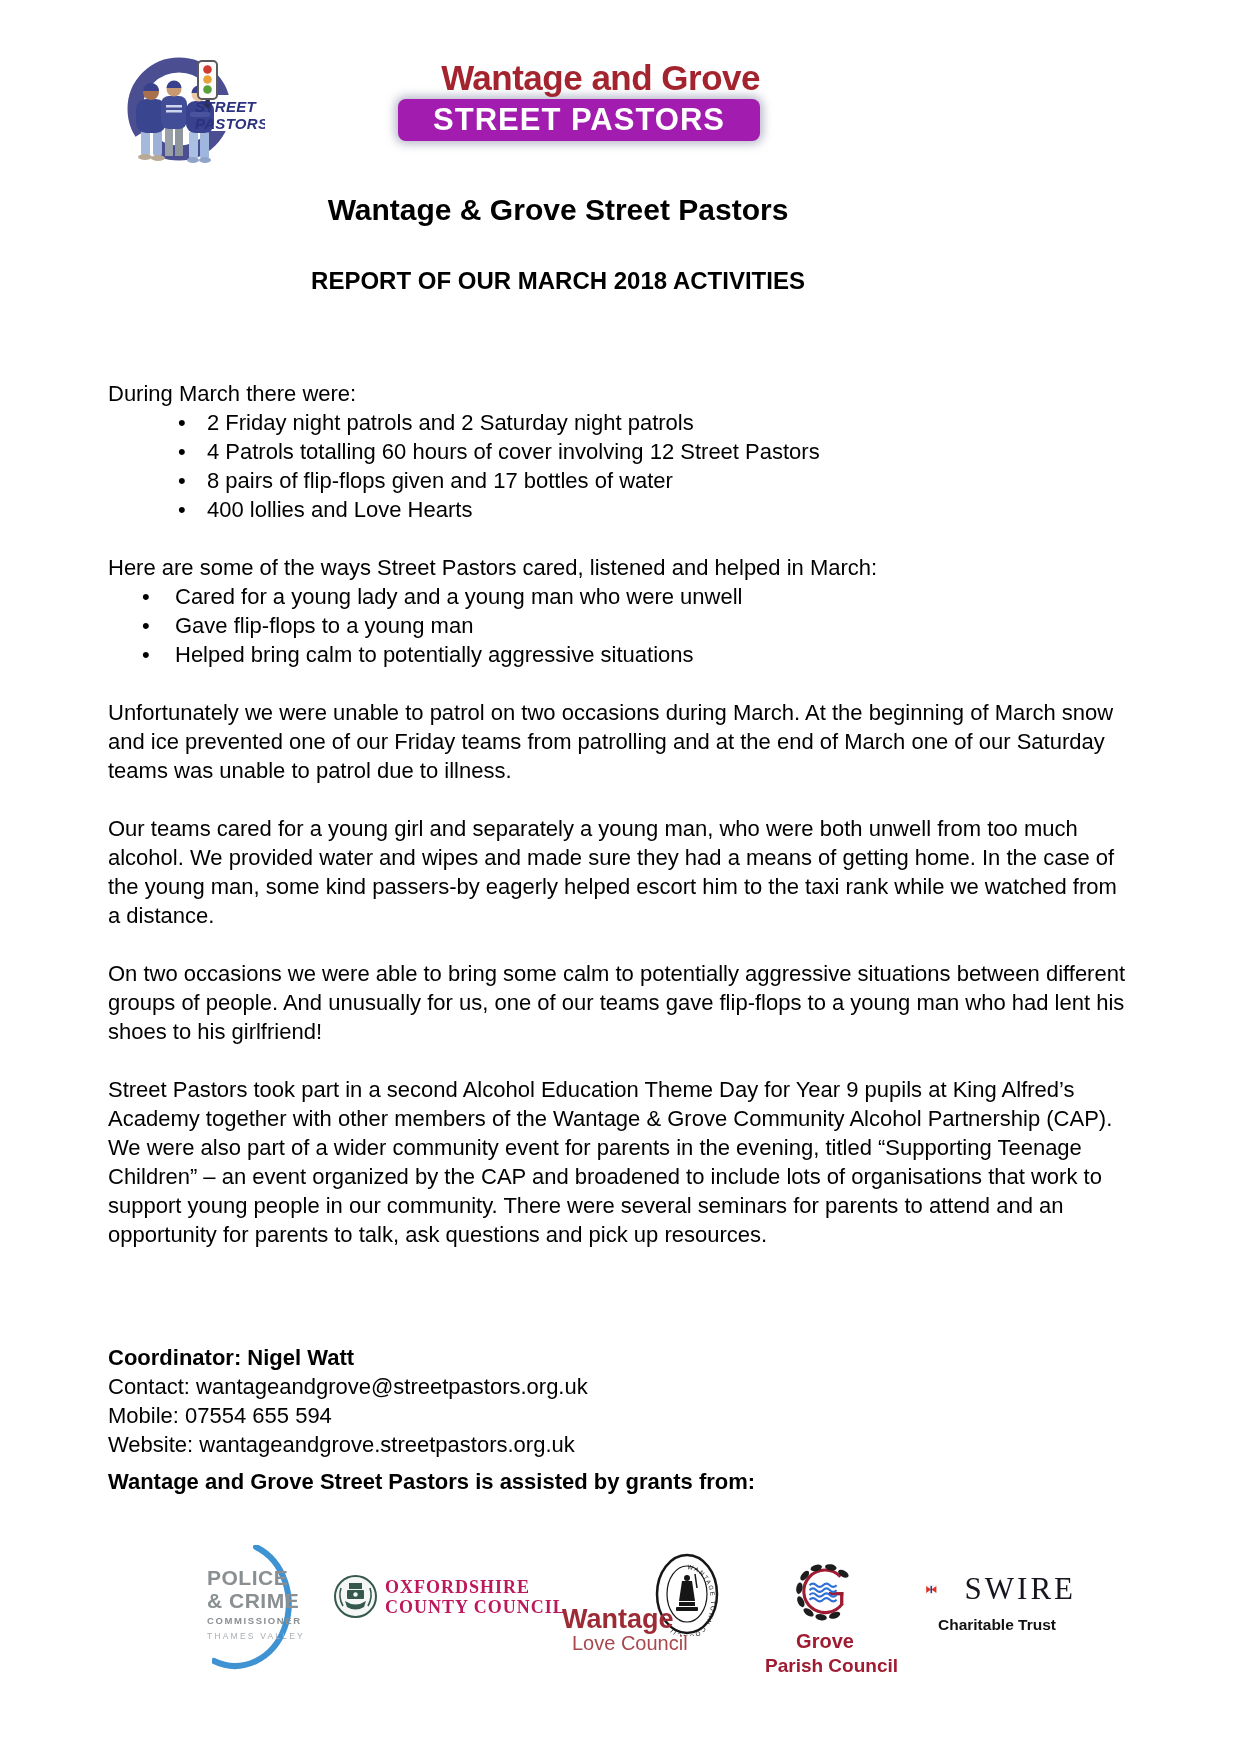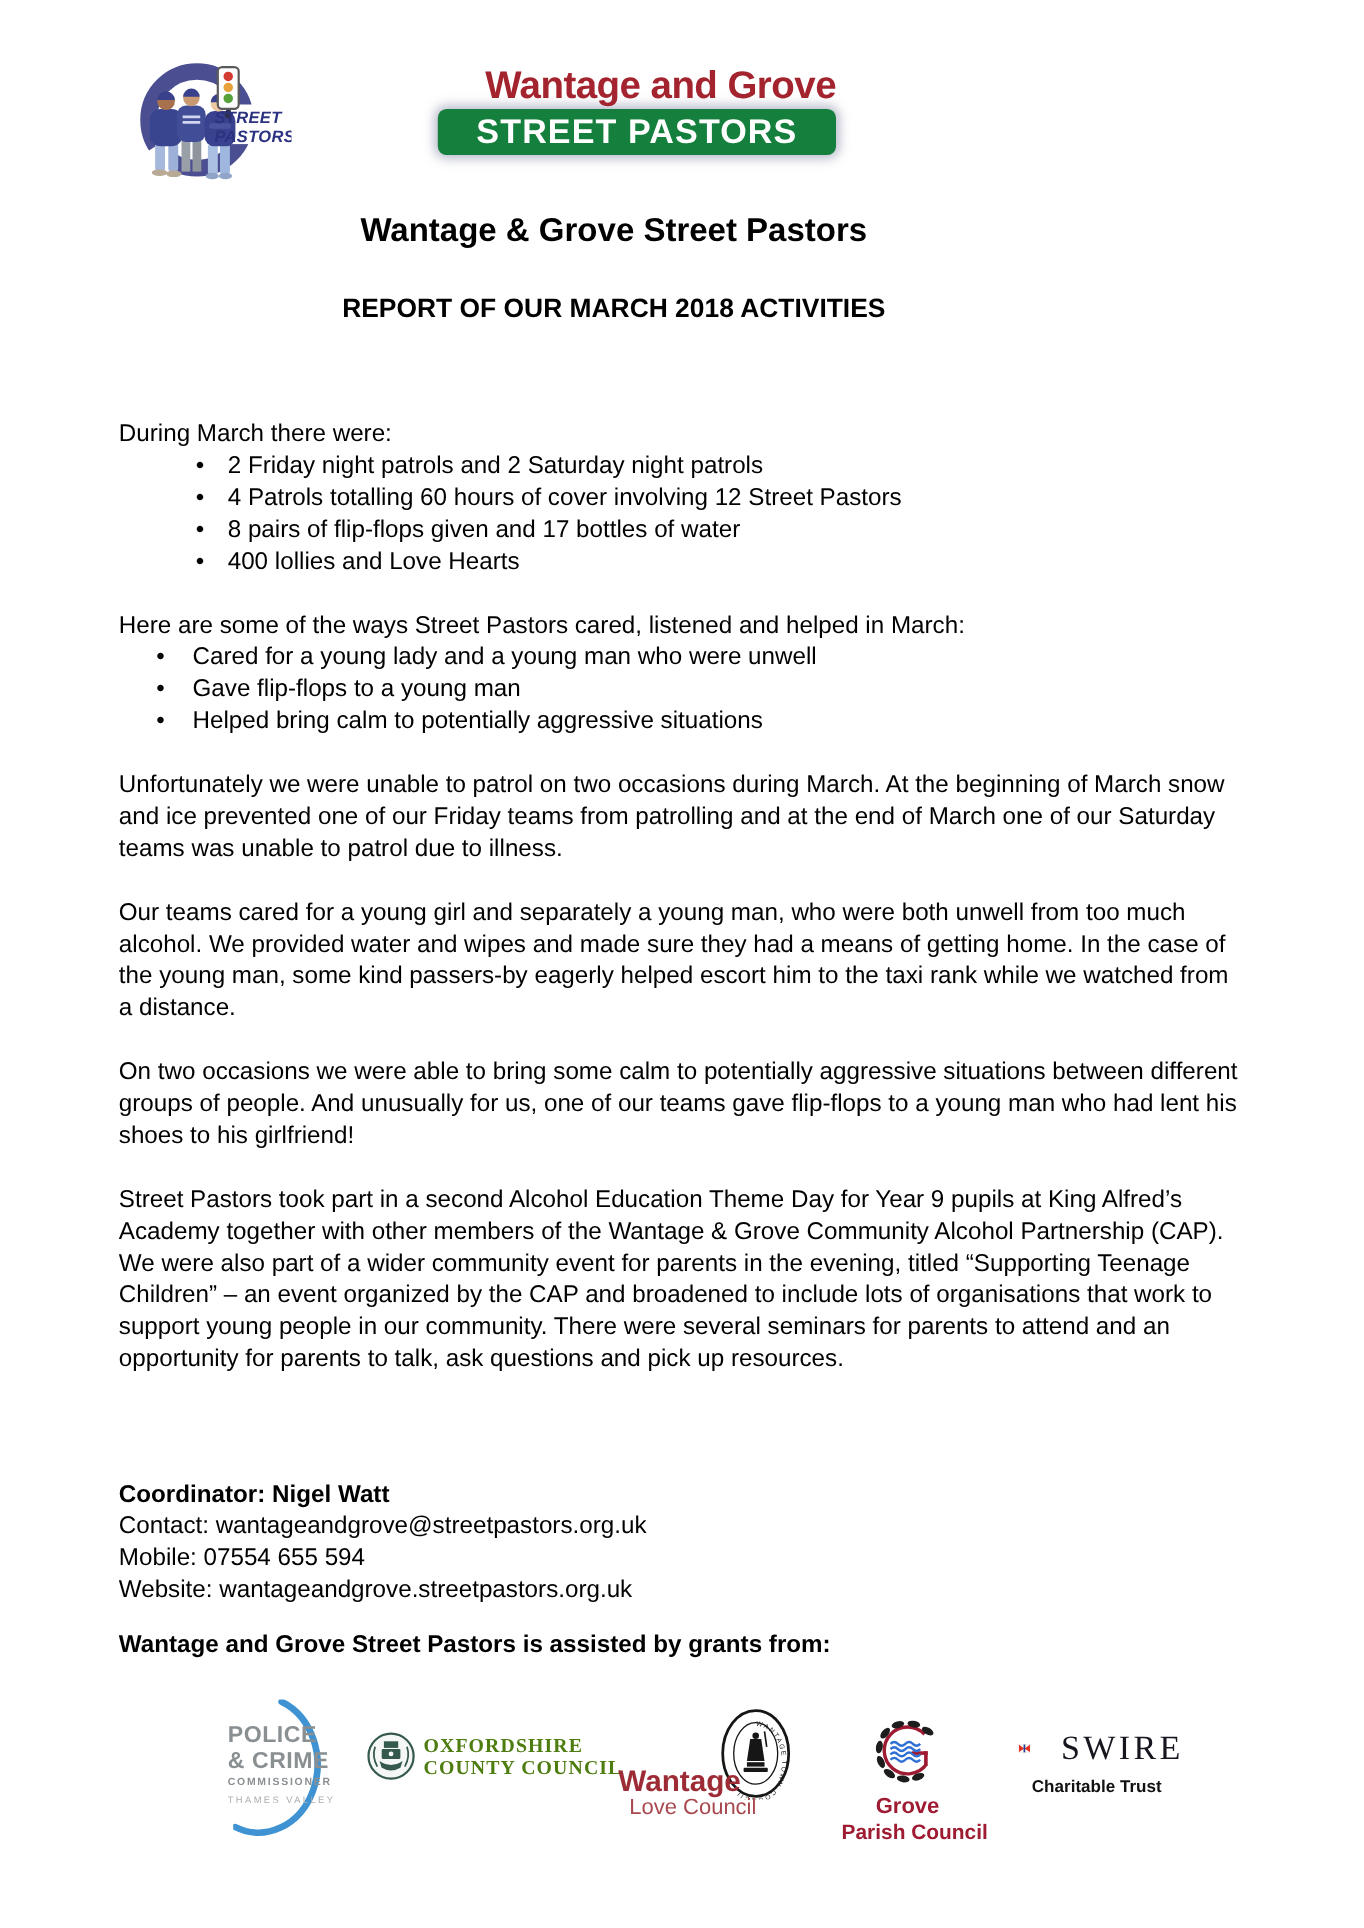--- a/index.html
+++ b/index.html
@@ -3,21 +3,21 @@
 <meta charset="utf-8">
 <style>
   html,body{margin:0;padding:0;background:#e8e8e8;}
   .page{position:relative;width:1240px;height:1753px;margin:0 auto;background:#ffffff;
         font-family:"Liberation Sans",sans-serif;color:#000;overflow:hidden;}
 
   
   .sp-logo{position:absolute;left:103px;top:57px;width:162px;height:112px;}
   .banner{position:absolute;left:398px;top:58px;width:362px;text-align:center;}
   .banner-line1{font-size:35px;font-weight:bold;color:#a3242e;letter-spacing:-0.5px;line-height:40px;text-align:right;}
-  .banner-box{margin-top:1px;height:42px;line-height:42px;background:#15803d;border-radius:8px;
+  .banner-box{margin-top:1px;height:42px;line-height:42px;background:#a21caf;border-radius:8px;
               box-shadow:0 0 10px 3px rgba(123,128,160,.55);color:#fff;font-size:31px;
               font-weight:bold;letter-spacing:1px;}
 
   
   .headings{position:absolute;left:108px;top:193px;width:900px;text-align:center;}
   .doc-title{font-size:30px;font-weight:bold;margin:0;}
   .doc-subtitle{font-size:24px;font-weight:bold;margin:40px 0 0 0;}
 
   
   .content{position:absolute;left:108px;top:379px;width:1020px;font-size:22px;line-height:29px;}
@@ -25,34 +25,34 @@
   .mt{margin-top:29px;}
   ul.bullets{list-style:none;margin:0;padding:0;}
   ul.bullets li{position:relative;}
   ul.l1 li{padding-left:99px;}
   ul.l1 li::before{content:"\2022";position:absolute;left:70px;}
   ul.l2 li{padding-left:67px;}
   ul.l2 li::before{content:"\2022";position:absolute;left:34px;}
   p.para{margin:29px 0 0 0;}
   .contact{margin-top:94px;}
   .contact .bold{font-weight:bold;}
-  .grants-heading{margin-top:21px;font-weight:bold;}
+  .grants-heading{margin-top:8px;font-weight:bold;}
 
   
   .logos{position:absolute;left:0;top:1540px;width:1240px;height:170px;}
 
   .logo-pcc{position:absolute;left:196px;top:9px;width:134px;height:130px;}
   .pcc-arc{position:absolute;left:16px;top:-4px;}
   .pcc-text{position:absolute;left:11px;top:17px;color:#8a8f92;}
   .pcc1,.pcc2{font-size:21px;font-weight:bold;letter-spacing:.5px;line-height:23px;}
   .pcc3{font-size:9.5px;font-weight:bold;letter-spacing:1.6px;margin-top:3px;}
   .pcc4{font-size:8.5px;color:#a9aeb1;letter-spacing:2.2px;margin-top:5px;}
 
   .logo-ox{position:absolute;left:333px;top:34px;display:flex;align-items:center;}
-  .ox-text{margin-left:7px;font-family:"Liberation Serif",serif;font-weight:bold;color:#4d7c0f;
+  .ox-text{margin-left:7px;font-family:"Liberation Serif",serif;font-weight:bold;color:#be185d;
            font-size:18px;letter-spacing:1px;line-height:20px;white-space:nowrap;}
 
   .logo-wt{position:absolute;left:560px;top:12px;width:160px;height:100px;}
   .wt-crest{position:absolute;right:0;top:0;}
   .wt-name{position:absolute;left:2px;top:52px;font-size:27px;font-weight:bold;color:#9d2b35;}
   .wt-sub{position:absolute;left:12px;top:80px;font-size:20px;color:#a8484e;}
 
   .logo-gr{position:absolute;left:765px;top:24px;width:120px;text-align:center;color:#9e1b32;}
   .gr-name{font-size:20px;font-weight:bold;margin-top:2px;}
   .gr-sub{font-size:19px;font-weight:bold;margin-top:2px;white-space:nowrap;text-align:center;}

